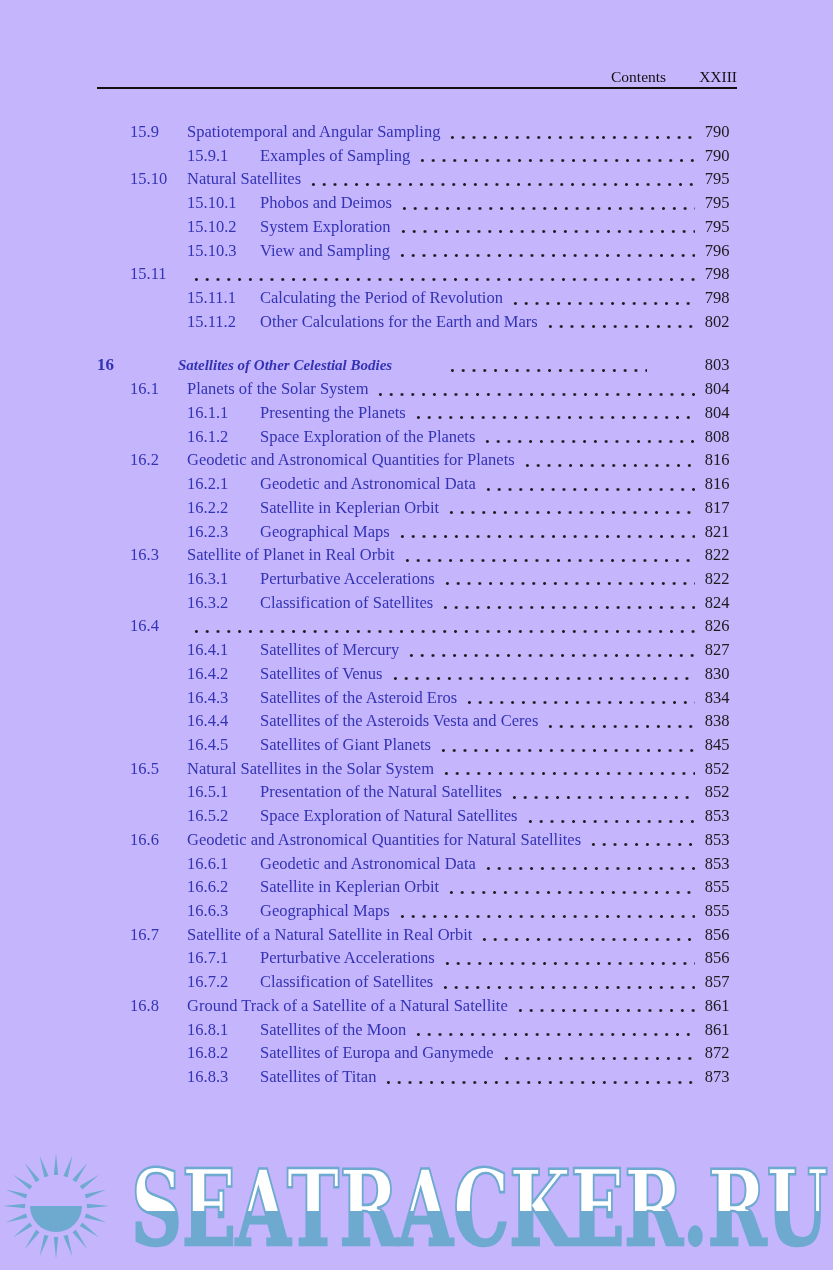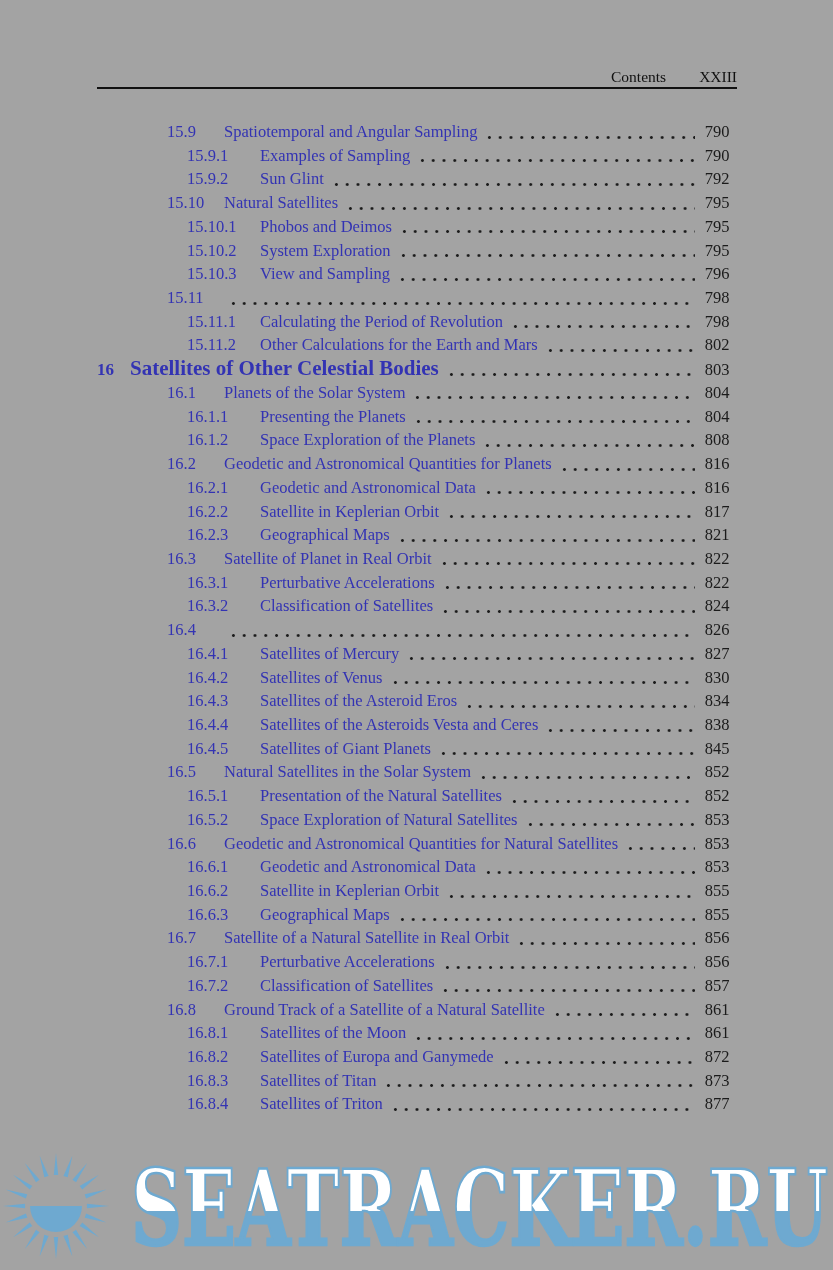--- a/index.html
+++ b/index.html
@@ -1,19 +1,19 @@
 <!DOCTYPE html>
 <html style="--link: #3333b3; --ink: #1b1b1b; --wm: #6ea9d0;"><head>
 <meta charset="utf-8">
 <style>
   html,body{margin:0;padding:0;background:#ffffff;}
   .page{
     position:relative;
     width:833px;height:1270px;
-    background:#a3a3a3;
+    background:#c4b5fd;
     overflow:hidden;
     font-family:"Liberation Serif", serif;
     color:#1b1b1b;
   }
   
   .hdr{
     position:absolute;top:64px;left:97px;width:640px;height:22px;
     display:flex;justify-content:flex-end;align-items:flex-end;gap:33px;
     font-size:15.5px;color:#111;
   }
@@ -25,26 +25,26 @@
   .toc{position:absolute;top:120px;left:97px;width:640px;}
   .row{
     display:flex;align-items:baseline;
     height:23.72px;
     font-size:16.5px;line-height:23.72px;
     white-space:nowrap;
   }
   .row .num{color:var(--link);flex:0 0 auto;}
   .row .title{color:var(--link);flex:0 0 auto;padding-right:3px;}
   .row.chapter .num{width:33px;font-weight:bold;font-size:17px;}
-  .row.chapter .title{font-weight:bold;font-size:21px;}
+  .row.chapter .title{font-weight:bold;font-size:15px;font-style:italic;}
   .row.section{padding-left:33px;}
-  .row.section .num{width:57px;margin-left:37px;}
+  .row.section .num{width:57px;}
   .row.subsection{padding-left:90px;}
   .row.subsection .num{width:73px;}
-  .row.gap{}
+  .row.gap{margin-top:20px;gap:48px;}
   .dots{
     flex:1 1 auto;min-width:10px;align-self:stretch;
     margin:0 2px 0 2px;
     background-image:radial-gradient(circle, var(--ink) 1.25px, transparent 1.55px);
     background-size:10.8px 3px;
     background-repeat:repeat-x;
     background-position:left 2px bottom 5.2px;
   }
   .pagenum{flex:0 0 auto;width:40px;text-align:center;color:var(--ink);}
   
@@ -76,26 +76,20 @@
     <span class="title">Spatiotemporal and Angular Sampling</span>
     <span class="dots"></span>
     <span class="pagenum">790</span>
   </div>
       <div class="row subsection">
     <span class="num">15.9.1</span>
     <span class="title">Examples of Sampling</span>
     <span class="dots"></span>
     <span class="pagenum">790</span>
   </div>
-      <div class="row subsection">
-    <span class="num">15.9.2</span>
-    <span class="title">Sun Glint</span>
-    <span class="dots"></span>
-    <span class="pagenum">792</span>
-  </div>
       <div class="row section">
     <span class="num">15.10</span>
     <span class="title">Natural Satellites</span>
     <span class="dots"></span>
     <span class="pagenum">795</span>
   </div>
       <div class="row subsection">
     <span class="num">15.10.1</span>
     <span class="title">Phobos and Deimos</span>
     <span class="dots"></span>
@@ -307,26 +301,20 @@
     <span class="num">16.8.2</span>
     <span class="title">Satellites of Europa and Ganymede</span>
     <span class="dots"></span>
     <span class="pagenum">872</span>
   </div>
       <div class="row subsection">
     <span class="num">16.8.3</span>
     <span class="title">Satellites of Titan</span>
     <span class="dots"></span>
     <span class="pagenum">873</span>
-  </div>
-      <div class="row subsection">
-    <span class="num">16.8.4</span>
-    <span class="title">Satellites of Triton</span>
-    <span class="dots"></span>
-    <span class="pagenum">877</span>
   </div>
     </main>
 
   <div class="wm">
     <svg width="833" height="125" viewBox="0 0 833 125">
       <defs>
         <linearGradient id="wmgrad" x1="0" y1="0" x2="0" y2="1">
           <stop class="s-top" offset="0"></stop>
           <stop class="s-top" offset="0.52"></stop>
           <stop class="s-bot" offset="0.52"></stop>

